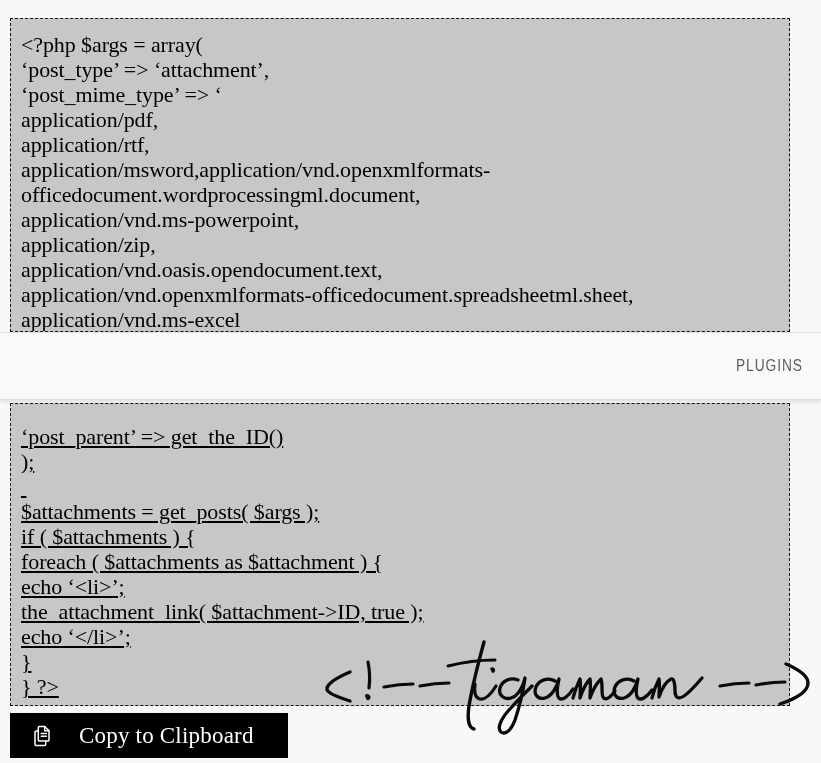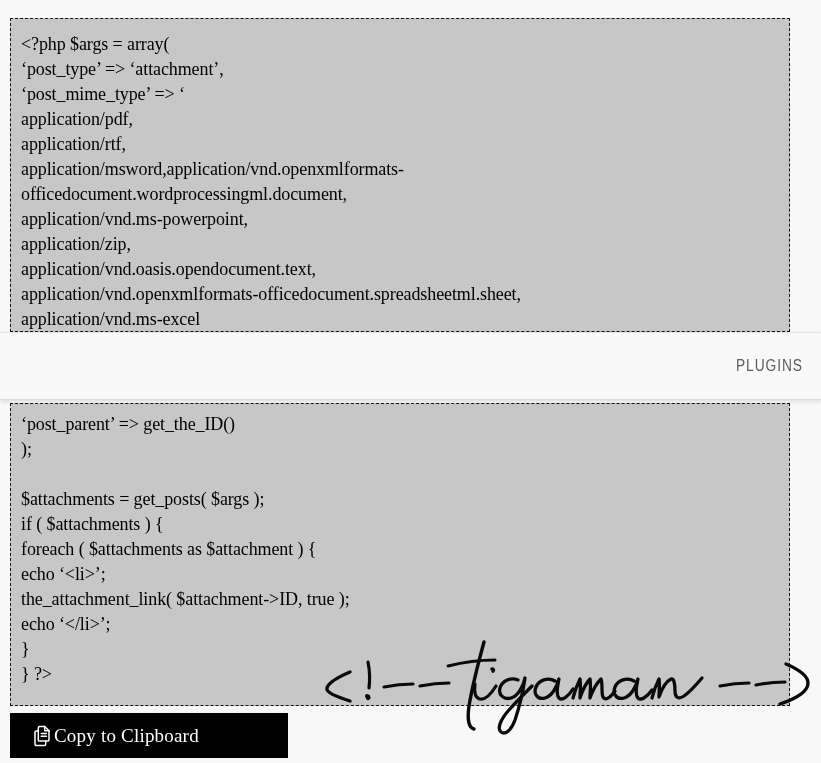--- a/index.html
+++ b/index.html
@@ -31,28 +31,28 @@
   }
   #code-block-bottom {
     top: 403px;
     height: 303px;
   }
   .code-lines {
     position: absolute;
     left: 10px;
     right: 4px;
     font-family: "Liberation Serif", "DejaVu Serif", serif;
-    font-size: 18px;
+    font-size: 22px;
     line-height: 25px;
     color: #000000;
     white-space: pre;
     letter-spacing: -0.1px;
   }
   #code-block-top .code-lines { top: 13px; }
-  #code-block-bottom .code-lines { top: 8px; }
+  #code-block-bottom .code-lines { top: 20px; text-decoration: underline; }
   .code-line {
     height: 25px;
   }
   .code-line.blank {
     height: 25px;
   }
 
   
   #plugins-bar {
     position: absolute;
@@ -116,22 +116,23 @@
   }
   #copy-icon {
     width: 24px;
     height: 24px;
     margin-left: 20px;
     flex: 0 0 auto;
     display: block;
   }
   #copy-label {
     font-family: "Liberation Serif", "DejaVu Serif", serif;
-    font-size: 19px;
+    font-size: 23px;
     color: #ffffff;
+    margin-left: 25px;
     white-space: nowrap;
     letter-spacing: 0.2px;
   }
 </style>
 </head>
 <body>
 
 <div id="code-block-top" class="code-block">
   <div class="code-lines"><div class="code-line">&lt;?php $args = array(</div><div class="code-line">‘post_type’ =&gt; ‘attachment’,</div><div class="code-line">‘post_mime_type’ =&gt; ‘</div><div class="code-line">application/pdf,</div><div class="code-line">application/rtf,</div><div class="code-line">application/msword,application/vnd.openxmlformats-</div><div class="code-line">officedocument.wordprocessingml.document,</div><div class="code-line">application/vnd.ms-powerpoint,</div><div class="code-line">application/zip,</div><div class="code-line">application/vnd.oasis.opendocument.text,</div><div class="code-line">application/vnd.openxmlformats-officedocument.spreadsheetml.sheet,</div><div class="code-line">application/vnd.ms-excel</div></div>
 </div>

